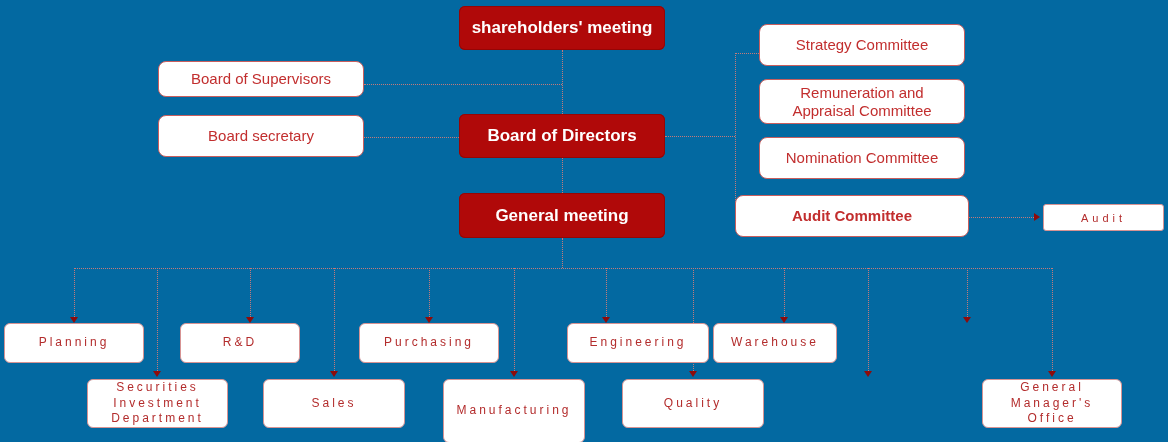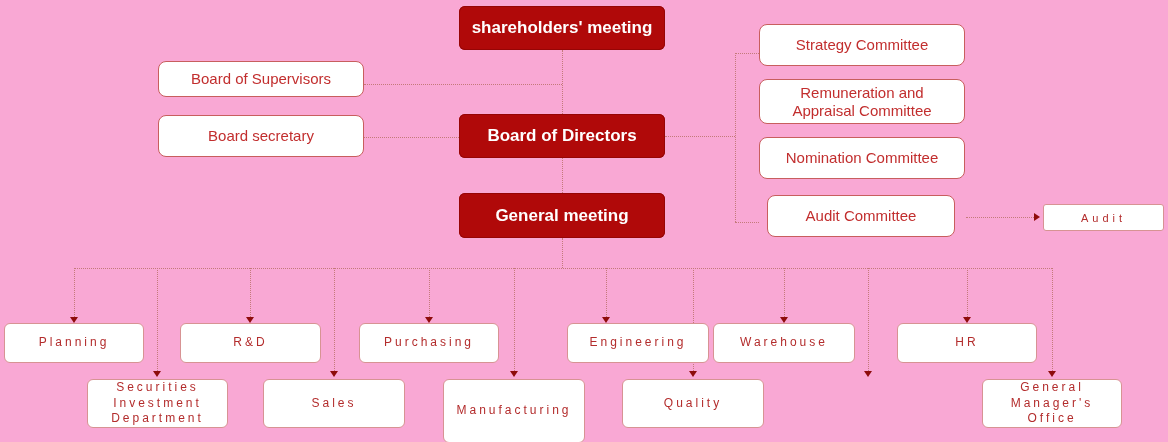--- a/index.html
+++ b/index.html
@@ -1,17 +1,17 @@
 <!DOCTYPE html>
 <html><head>
 <meta charset="utf-8">
 <style>
   html,body { margin:0; padding:0; background:#ffffff; }
   .stage {
-    position:relative; width:1168px; height:442px; background:#f9a8d4;
+    position:relative; width:1168px; height:442px; background:#0369a1;
     font-family:"Liberation Sans", sans-serif; overflow:hidden;
   }
   .box {
     position:absolute; box-sizing:border-box;
     display:flex; align-items:center; justify-content:center;
     text-align:center;
   }
   .solid {
     background:#B00909; color:#ffffff; font-weight:bold; font-size:17px;
     border-radius:6px; box-shadow: inset 0 0 0 1px #960505;
@@ -89,29 +89,28 @@
   <div class="box solid" style="left:459px; top:6px; width:206px; height:44px;">shareholders' meeting</div>
   <div class="box solid" style="left:459px; top:114px; width:206px; height:44px;">Board of Directors</div>
   <div class="box solid" style="left:459px; top:193px; width:206px; height:45px;">General meeting</div>
 
   <div class="box outline" style="left:158px; top:61px; width:206px; height:36px;">Board of Supervisors</div>
   <div class="box outline" style="left:158px; top:115px; width:206px; height:42px;">Board secretary</div>
 
   <div class="box outline" style="left:759px; top:79px; width:206px; height:45px; padding:0 26px;">Remuneration and Appraisal Committee</div>
   <div class="box outline" style="left:759px; top:24px; width:206px; height:42px;">Strategy Committee</div>
   <div class="box outline" style="left:759px; top:137px; width:206px; height:42px;">Nomination Committee</div>
-  <div class="box outline" style="left:767px; top:195px; width:188px; height:42px;">Audit Committee</div>
+  <div class="box outline" style="left:735px; top:195px; width:234px; height:42px;font-weight:bold;">Audit Committee</div>
   <div class="box audit-box" style="left:1043px; top:204px; width:121px; height:27px;">Audit</div>
 
   <div class="box dept" style="left:4px; top:323px; width:140px; height:40px;">Planning</div>
-  <div class="box dept" style="left:180px; top:323px; width:141px; height:40px;">R&amp;D</div>
+  <div class="box dept" style="left:180px; top:323px; width:120px; height:40px;">R&amp;D</div>
   <div class="box dept" style="left:359px; top:323px; width:140px; height:40px;">Purchasing</div>
   <div class="box dept" style="left:535px; top:323px; width:142px; height:40px;margin-left:32px;">Engineering</div>
-  <div class="box dept" style="left:713px; top:323px; width:142px; height:40px;">Warehouse</div>
-  <div class="box dept" style="left:897px; top:323px; width:140px; height:40px;">HR</div>
+  <div class="box dept" style="left:713px; top:323px; width:124px; height:40px;">Warehouse</div>
 
   <div class="box dept" style="left:87px; top:379px; width:141px; height:49px;">Securities Investment Department</div>
   <div class="box dept" style="left:263px; top:379px; width:142px; height:49px;">Sales</div>
   <div class="box dept" style="left:443px; top:379px; width:142px; height:64px;">Manufacturing</div>
   <div class="box dept" style="left:622px; top:379px; width:142px; height:49px;">Quality</div>
   <div class="box dept" style="left:982px; top:379px; width:140px; height:49px;">General Manager's Office</div>
 
 </div>
 
 </body></html>

